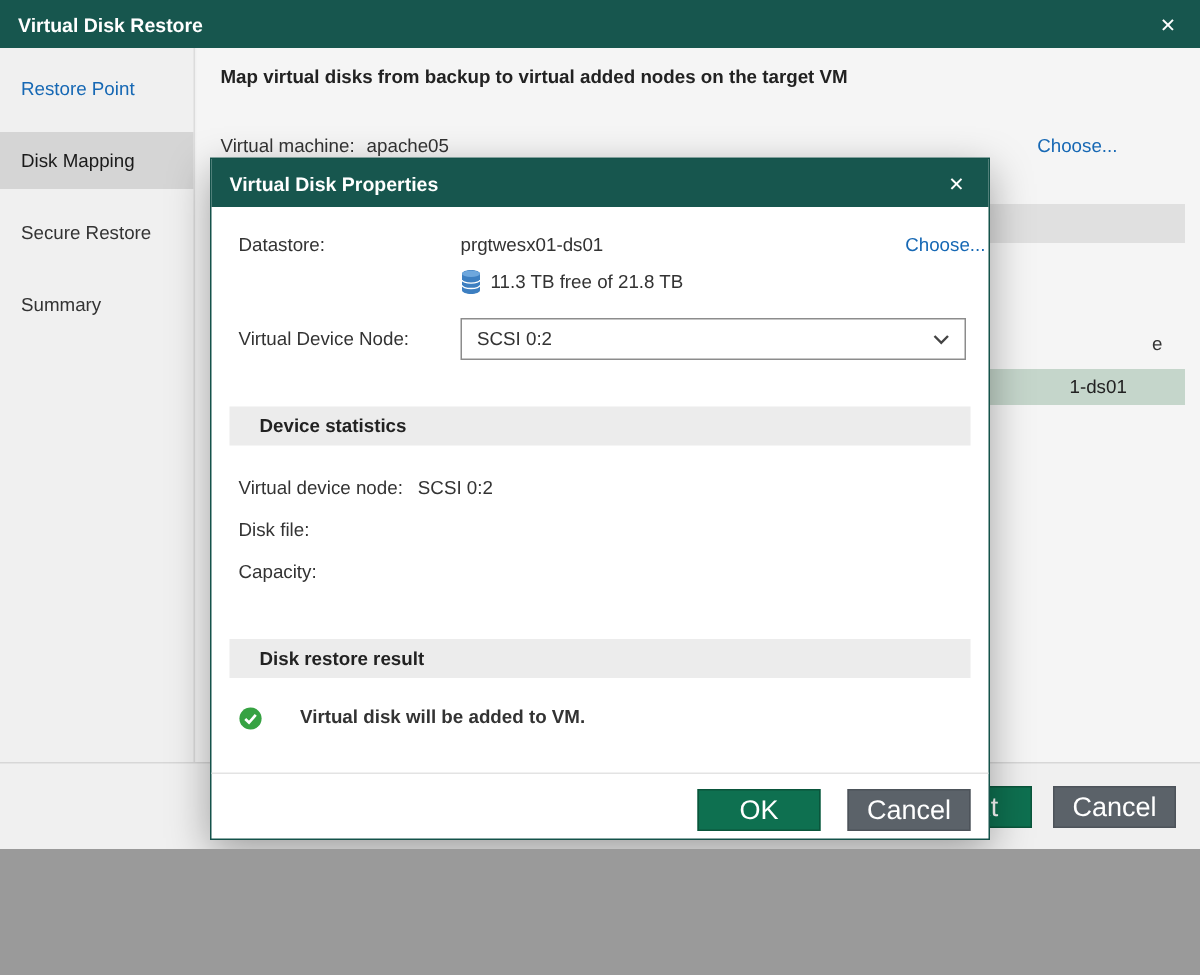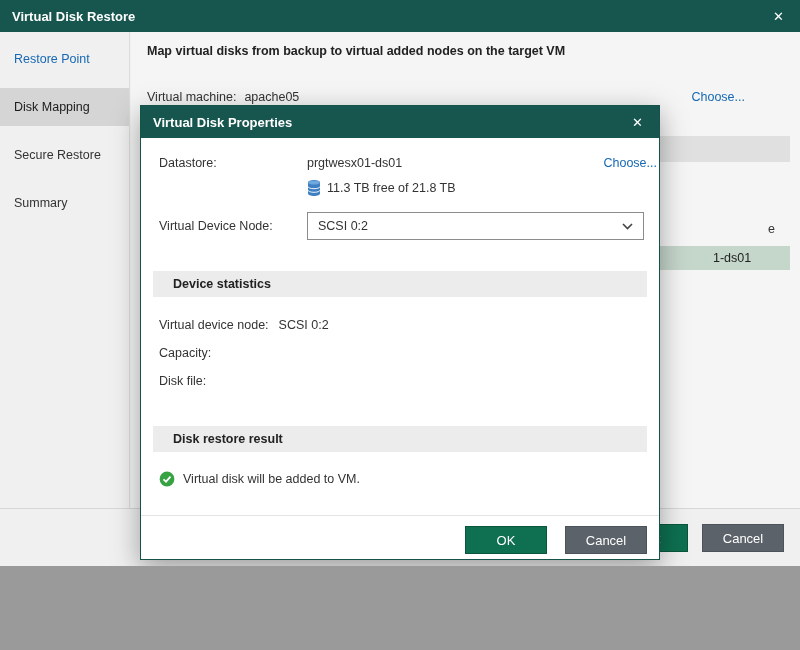--- a/index.html
+++ b/index.html
@@ -56,21 +56,21 @@
   .row-fragment .cell { position:absolute; left:566px; line-height:24px; color:#222; }
 
   
   .footer {
     position:absolute; left:0; right:0; bottom:0; height:58px;
     background:#f0f0f0; border-top:1px solid #d7d7d7;
   }
   .btn {
     position:absolute; top:15px; width:82px; height:28px;
     display:flex; align-items:center; justify-content:center;
-    font-size:13px; cursor:pointer; font-family:inherit;
+    font-size:18px; cursor:pointer; font-family:inherit;
   }
   .btn-light { background:#fcfcfc; border:1px solid #979797; color:#a16207; }
   .btn-green { background:var(--accent-green,#0E7050); border:1px solid #0a553b; color:#fff; }
   .btn-gray  { background:var(--button-gray,#5B6269); border:1px solid #4d535a; color:#fff; }
   .btn-prev { right:212px; }
   .btn-next { right:112px; }
   .btn-cancel { right:16px; }
 
   
   .dialog {
@@ -94,21 +94,21 @@
   .select .sel-value { flex:1; }
   .section-bar {
     position:absolute; left:12px; right:12px; height:26px; line-height:26px;
     background:#ececec; font-weight:bold; color:#222; padding-left:20px;
   }
   .bar-stats { top:165px; }
   .bar-result { top:320px; }
   .stat-rows { position:absolute; top:205px; left:18px; right:15px; }
   .stat-row { height:28px; line-height:28px; }
   .stat-row .stat-value { margin-left:10px; }
-  .result-row { position:absolute; top:365px; left:18px; display:flex; align-items:center; gap:8px; }
+  .result-row { position:absolute; top:365px; left:18px; display:flex; align-items:flex-start; gap:25px;font-weight:bold; }
   .dlg-sep { position:absolute; top:409px; left:0; right:0; border-top:1px solid #e3e3e3; }
   .dlg-btn { position:absolute; top:420px; }
   .dlg-ok { right:112px; }
   .dlg-cancel { right:12px; }
 
   .icon { display:inline-flex; align-items:center; }
 </style>
 </head>
 <body>
 
@@ -183,24 +183,24 @@
       </div>
     </div>
 
     <div class="section-bar bar-stats">Device statistics</div>
 
     <div class="stat-rows">
       <div class="stat-row">
         <span>Virtual device node:</span><span class="stat-value">SCSI 0:2</span>
       </div>
       <div class="stat-row">
+        <span>Disk file:</span><span class="stat-value"></span>
+      </div>
+      <div class="stat-row">
         <span>Capacity:</span><span class="stat-value"></span>
-      </div>
-      <div class="stat-row">
-        <span>Disk file:</span><span class="stat-value"></span>
       </div>
     </div>
 
     <div class="section-bar bar-result">Disk restore result</div>
 
     <div class="result-row">
       <span class="icon">
         <svg width="16" height="16" viewBox="0 0 16 16">
           <circle cx="8" cy="8" r="7.4" fill="#36a242"></circle>
           <polyline points="4.5,8.3 7,10.7 11.5,5.6" fill="none" stroke="#fff" stroke-width="1.8"></polyline>

